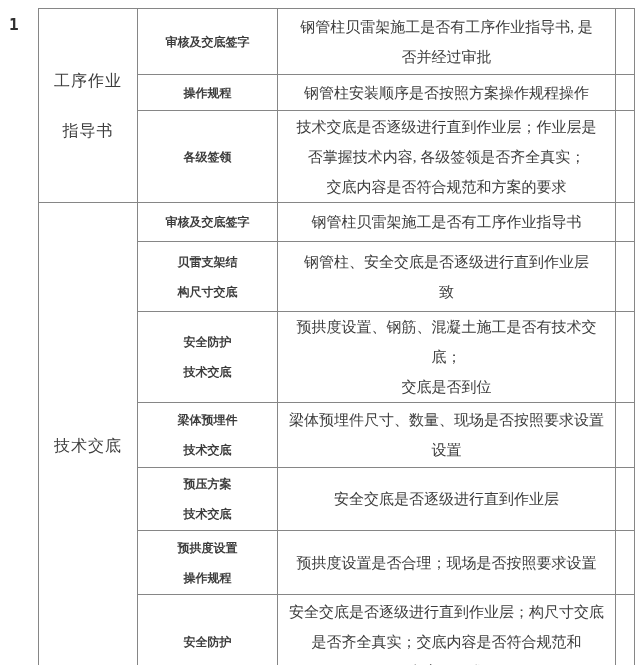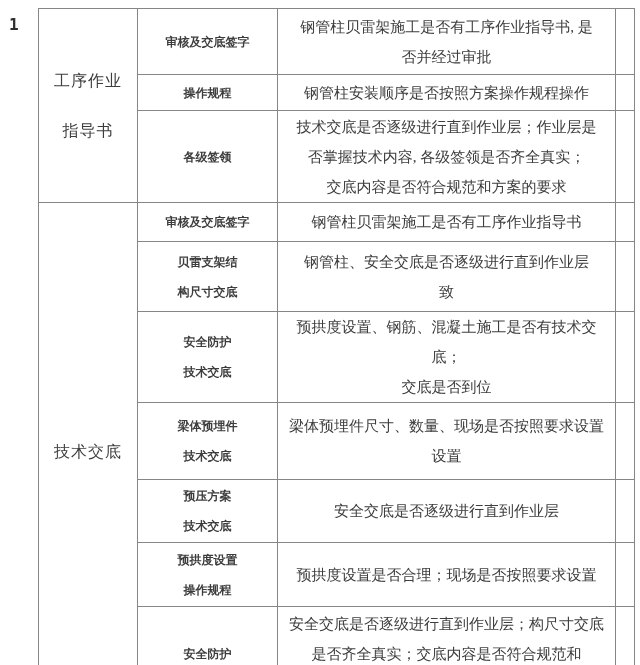--- a/index.html
+++ b/index.html
@@ -117,21 +117,21 @@
 致</td>
         <td class="check-cell"></td>
       </tr>
       <tr style="height:60px">
         <td class="item-label">安全防护
 技术交底</td>
         <td class="item-desc">预拱度设置、钢筋、混凝土施工是否有技术交底；
 交底是否到位</td>
         <td class="check-cell"></td>
       </tr>
-      <tr style="height:77px">
+      <tr style="height:65px">
         <td class="item-label">梁体预埋件
 技术交底</td>
         <td class="item-desc">梁体预埋件尺寸、数量、现场是否按照要求设置
 设置</td>
         <td class="check-cell"></td>
       </tr>
       <tr style="height:63px">
         <td class="item-label">预压方案
 技术交底</td>
         <td class="item-desc">安全交底是否逐级进行直到作业层</td>

